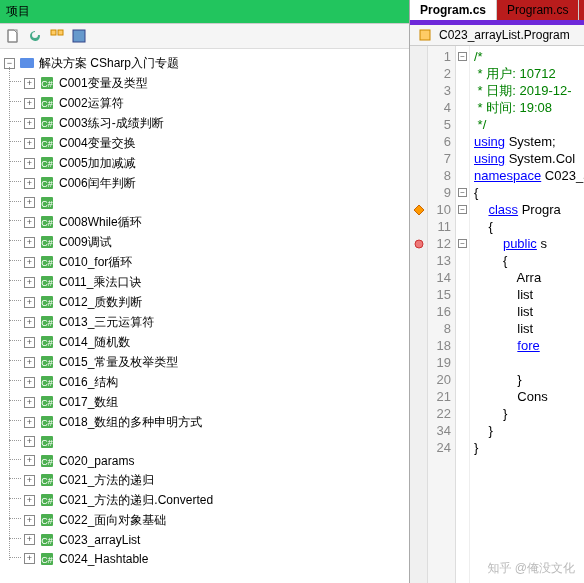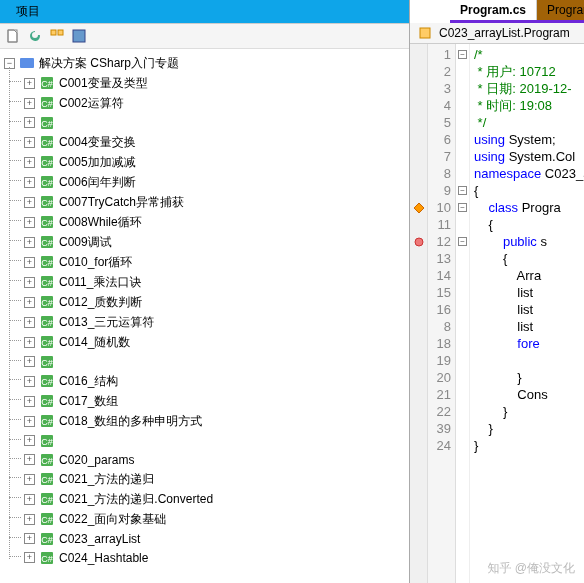--- a/index.html
+++ b/index.html
@@ -1,52 +1,52 @@
 <!DOCTYPE html>
 <html><head>
 <meta charset="utf-8">
 <style>
 * { margin: 0; padding: 0; box-sizing: border-box; font-family: "Microsoft YaHei", Arial, sans-serif; }
 body { display: flex; width: 584px; height: 583px; overflow: hidden; background: #fff; font-size: 12px; }
 .left-panel { width: 410px; height: 100%; display: flex; flex-direction: column; border-right: 1px solid #aaa; }
-.panel-title { padding: 3px 16px; background: #0ea5e9; border-bottom: 1px solid #ccc; font-size: 12px; }
+.panel-title { padding: 3px 6px; background: #22c55e; border-bottom: 1px solid #ccc; font-size: 12px; }
 .toolbar { padding: 3px 4px; background: #f5f5f5; display: flex; gap: 4px; align-items: center; border-bottom: 1px solid #ddd; }
 .tool-icon { width: 18px; height: 18px; display: flex; align-items: center; justify-content: center; font-size: 12px; }
 .tool-icon svg { width: 16px; height: 16px; }
 .tree { flex: 1; overflow-y: auto; padding: 4px 2px; }
 .tree-node { display: flex; align-items: center; padding: 1.5px 2px; cursor: default; white-space: nowrap; }
 .expander { width: 11px; height: 11px; border: 1px solid #888; display: flex; align-items: center; justify-content: center; font-size: 9px; line-height: 1; margin-right: 4px; background: #fff; color: #555; }
 .node-icon { width: 16px; height: 16px; margin-right: 4px; display: flex; align-items: center; justify-content: center; }
 .node-icon.solution svg { fill: #5a8ee6; }
 .node-icon.project svg { fill: #4caf50; }
 .tree-node.root .label { font-weight: normal; }
 .tree-node.bold .label { font-weight: normal; }
 .tree-children { margin-left: 20px; position: relative; }
 .tree-children::before { content:""; position:absolute; left: -13px; top: -6px; bottom: 8px; border-left: 1px dotted #999; }
 .tree-children .tree-node { position: relative; }
 .tree-children .tree-node::before { content:""; position:absolute; left:-13px; top: 8px; width: 12px; border-top: 1px dotted #999; }
 
 .right-panel { flex: 1; display: flex; flex-direction: column; min-width: 0; }
-.tabbar { display: flex; background: #a16207; border-bottom: 3px solid #6d28d9; margin-left: 40px; }
+.tabbar { display: flex; background: #b91c1c; border-bottom: 5px solid #6d28d9; }
 .tab { padding: 3px 10px; font-size: 12px; border-right: 1px solid #ccc; }
 .tab.active { background: #fff; font-weight: bold; }
 .subtab { padding: 3px 8px; background: #f5f5f5; border-bottom: 1px solid #ccc; display:flex; align-items:flex-end; gap:7px; }
 .subtab .icon { width:14px; height:14px; display:flex; align-items:center; justify-content:center; }
 .code-area { flex: 1; display: flex; font-family: Consolas, monospace; font-size: 13px; overflow: hidden; }
 .marker-col { width: 18px; background: #f0f0f0; border-right: 1px solid #ddd; padding-top: 2px; }
 .marker-col div { height: 17px; display:flex; align-items:center; justify-content:center; }
 .gutter { width: 28px; background: #f5f5f5; text-align: right; padding: 2px 4px 2px 0; color: #888; border-right: 1px solid #ddd; }
 .gutter div { height: 17px; line-height: 17px; }
 .fold-col { width: 14px; background: #fff; border-right: 1px solid #eee; padding-top:2px; }
 .fold-col div { height: 17px; display:flex; align-items:center; justify-content:center; }
 .fold-box { width:9px; height:9px; border:1px solid #888; font-size:8px; line-height:1; display:flex; align-items:center; justify-content:center; color:#555; background:#fff;}
 .code { flex: 1; padding: 2px 4px; white-space: pre; overflow: hidden; }
 .code div { height: 17px; line-height: 17px; }
 .c-comment { color: #008000; }
-.c-keyword { color: #0000ff; }
+.c-keyword { color: #0000ff; text-decoration: underline; }
 .watermark { position: absolute; right: 9px; bottom: 6px; color: rgba(128,128,128,0.55); font-size: 12px; z-index: 10; }
 </style>
 </head>
 <body>
 
 <div class="left-panel">
   <div class="panel-title">项目</div>
   <div class="toolbar">
     <span class="tool-icon">
         <svg viewBox="0 0 16 16">
@@ -103,20 +103,21 @@
           <span class="label">C002运算符</span>
         </div>
         <div class="tree-node">
           <span class="expander">+</span>
           <span class="node-icon project">
             <svg viewBox="0 0 16 16">
               <rect x="2" y="2" width="12" height="12" rx="1"></rect>
               <text x="8" y="12" font-size="9" text-anchor="middle" fill="#fff">C#</text>
             </svg>
           </span>
+          <span class="label">C003练习-成绩判断</span>
         </div>
         <div class="tree-node">
           <span class="expander">+</span>
           <span class="node-icon project">
             <svg viewBox="0 0 16 16">
               <rect x="2" y="2" width="12" height="12" rx="1"></rect>
               <text x="8" y="12" font-size="9" text-anchor="middle" fill="#fff">C#</text>
             </svg>
           </span>
           <span class="label">C004变量交换</span>
@@ -142,21 +143,20 @@
           <span class="label">C006闰年判断</span>
         </div>
         <div class="tree-node">
           <span class="expander">+</span>
           <span class="node-icon project">
             <svg viewBox="0 0 16 16">
               <rect x="2" y="2" width="12" height="12" rx="1"></rect>
               <text x="8" y="12" font-size="9" text-anchor="middle" fill="#fff">C#</text>
             </svg>
           </span>
-          <span class="label">C007TryCatch异常捕获</span>
         </div>
         <div class="tree-node">
           <span class="expander">+</span>
           <span class="node-icon project">
             <svg viewBox="0 0 16 16">
               <rect x="2" y="2" width="12" height="12" rx="1"></rect>
               <text x="8" y="12" font-size="9" text-anchor="middle" fill="#fff">C#</text>
             </svg>
           </span>
           <span class="label">C008While循环</span>
@@ -222,20 +222,21 @@
           <span class="label">C014_随机数</span>
         </div>
         <div class="tree-node">
           <span class="expander">+</span>
           <span class="node-icon project">
             <svg viewBox="0 0 16 16">
               <rect x="2" y="2" width="12" height="12" rx="1"></rect>
               <text x="8" y="12" font-size="9" text-anchor="middle" fill="#fff">C#</text>
             </svg>
           </span>
+          <span class="label">C015_常量及枚举类型</span>
         </div>
         <div class="tree-node">
           <span class="expander">+</span>
           <span class="node-icon project">
             <svg viewBox="0 0 16 16">
               <rect x="2" y="2" width="12" height="12" rx="1"></rect>
               <text x="8" y="12" font-size="9" text-anchor="middle" fill="#fff">C#</text>
             </svg>
           </span>
           <span class="label">C016_结构</span>
@@ -397,21 +398,21 @@
         <div>13</div>
         <div>14</div>
         <div>15</div>
         <div>16</div>
         <div>8</div>
         <div>18</div>
         <div>19</div>
         <div>20</div>
         <div>21</div>
         <div>22</div>
-        <div>39</div>
+        <div>34</div>
         <div>24</div>
       </div>
     <div class="fold-col" id="fold-col">
         <div>
           <span class="fold-box">−</span>
         </div>
         <div></div>
         <div></div>
         <div></div>
         <div></div>

